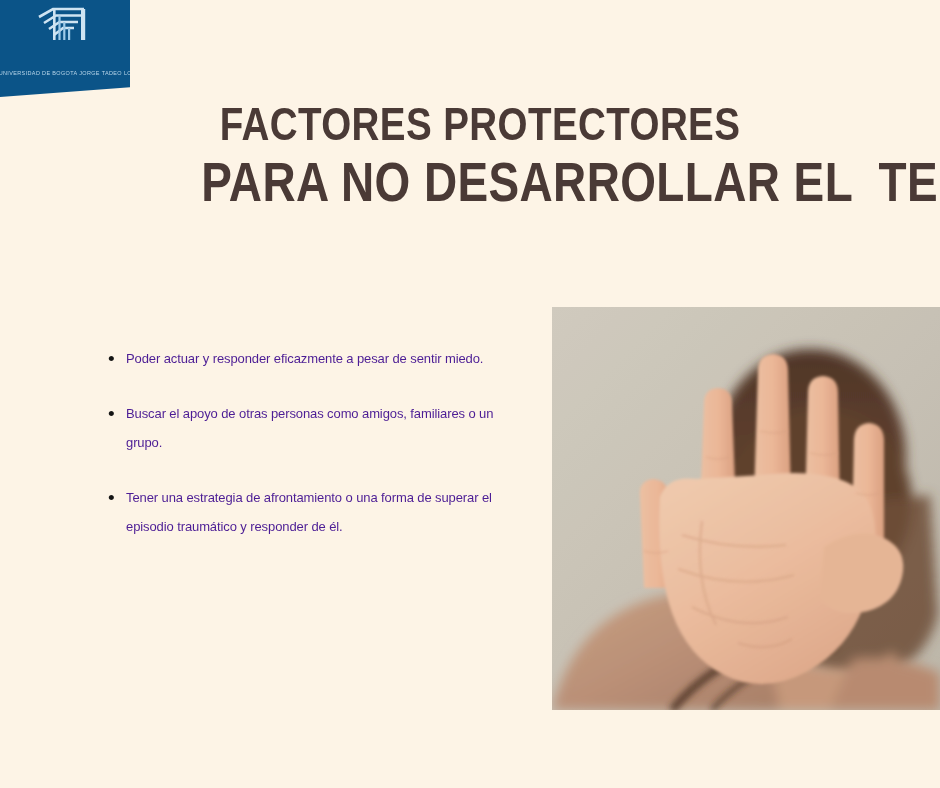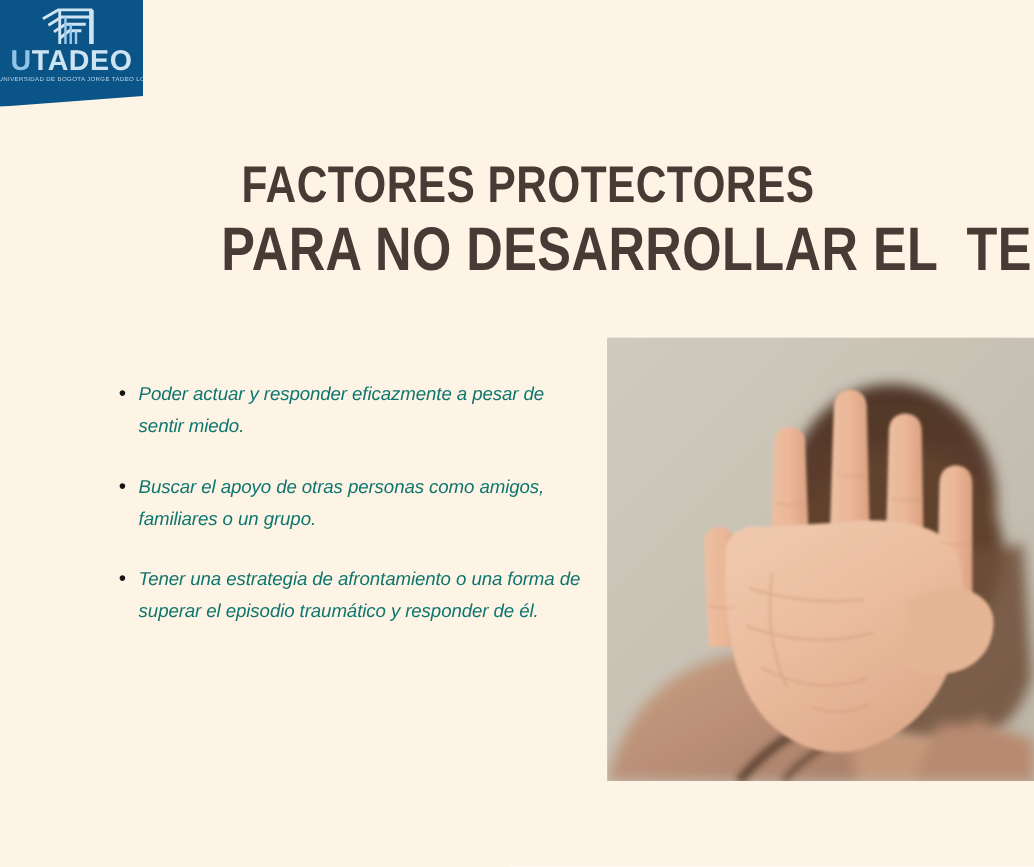--- a/index.html
+++ b/index.html
@@ -74,21 +74,20 @@
   }
 
   
   #title-block {
     position: absolute;
     left: 140px;
     top: 96px;
     width: 680px;
     text-align: center;
     color: #4a3a36;
-    margin-top: 44px;
   }
   .title-line {
     font-family: "Liberation Sans Narrow", "Liberation Sans", "DejaVu Sans Condensed", sans-serif;
     font-weight: bold;
     text-transform: uppercase;
     letter-spacing: 0.5px;
     white-space: pre;
     transform: scaleX(0.82);
     transform-origin: center center;
   }
@@ -116,25 +115,24 @@
   .bullet-item:last-child { margin-bottom: 0; }
   .bullet-dot {
     flex: 0 0 auto;
     width: 18px;
     color: #141414;
     font-size: 19px;
     line-height: 29px;
   }
   .bullet-text {
     flex: 1 1 auto;
-    color: #0f766e;
-    font-size: 17px;
+    color: #4c1d95;
+    font-size: 13px;
     line-height: 29px;
     letter-spacing: -0.1px;
-    font-style: italic;
   }
 
   
   #photo {
     position: absolute;
     left: 552px;
     top: 307px;
     width: 388px;
     height: 403px;
     overflow: hidden;
@@ -163,23 +161,20 @@
             <rect x="45" y="3" width="4.2" height="31"></rect>
           </g>
           <g fill="#9ecbe9">
             <rect x="22.4" y="9.5" width="2.2" height="24.5"></rect>
             <rect x="27.2" y="16" width="2.2" height="18"></rect>
             <rect x="32" y="22" width="2.2" height="12"></rect>
           </g>
         </svg>
       </div>
 
-      <div id="logo-wordmark">
-        <span class="u-letter">U</span><span>TADEO</span>
-      </div>
 
       <div id="logo-tagline">UNIVERSIDAD DE BOGOTA JORGE TADEO LOZANO</div>
     </div>
   </div>
 
   <div id="title-block">
     <div class="title-line" id="title-line-1">FACTORES PROTECTORES</div>
     <div class="title-line" id="title-line-2">PARA NO DESARROLLAR EL  TEPT</div>
   </div>
 

